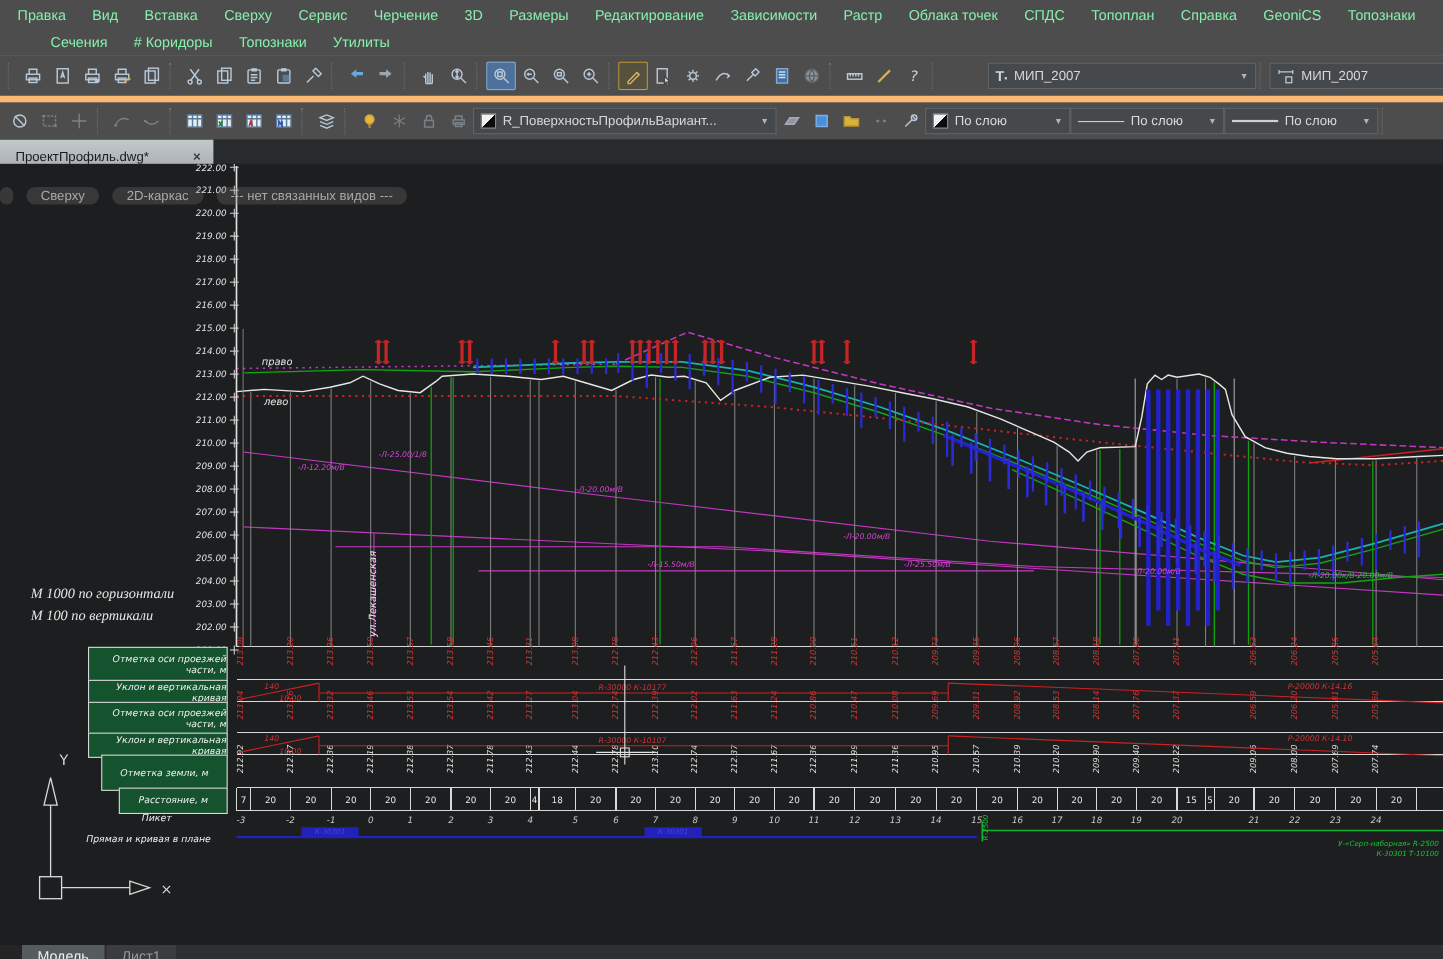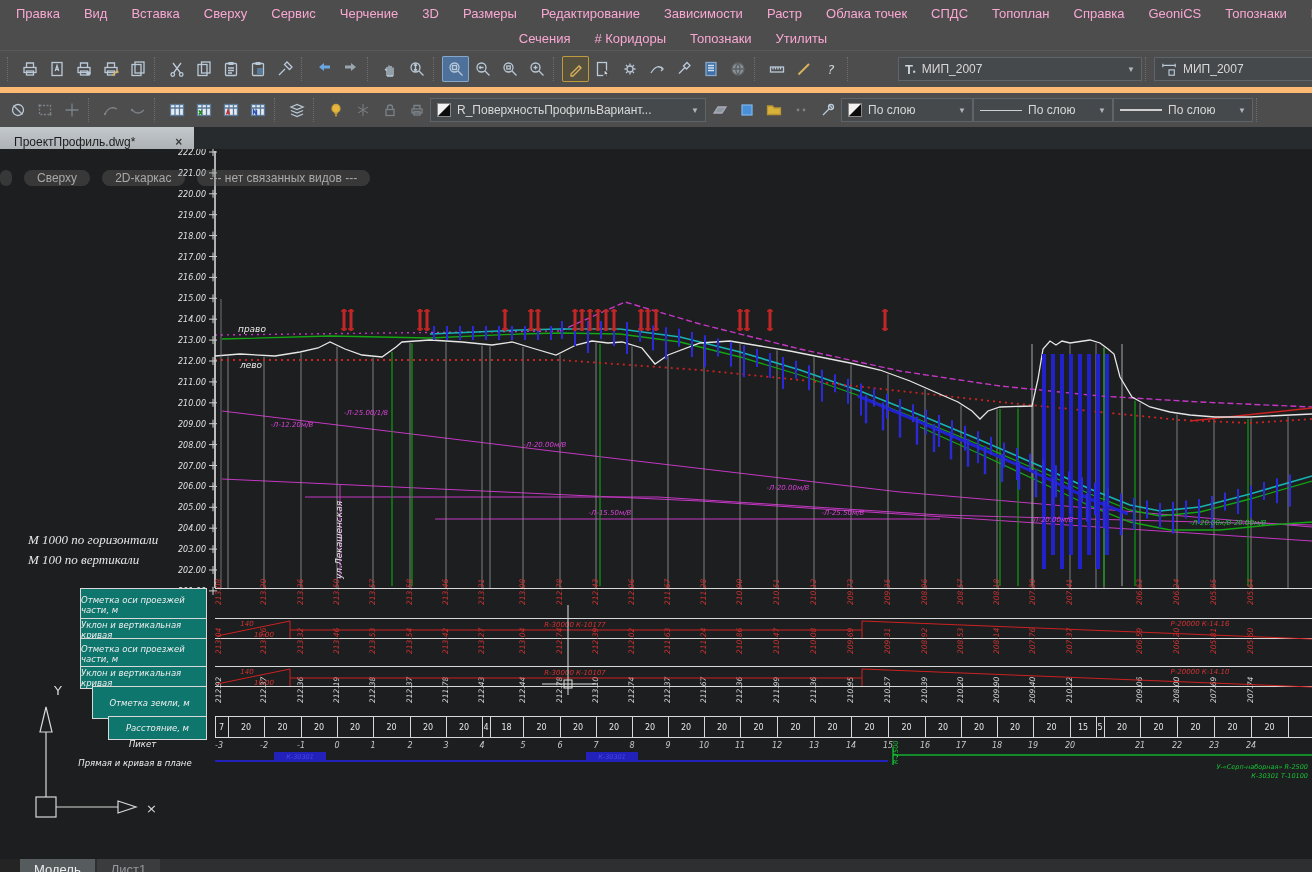--- a/index.html
+++ b/index.html
@@ -1,20 +1,20 @@
 <!DOCTYPE html>
 <html><head>
 <meta charset="utf-8">
 <style>
   html,body{margin:0;padding:0;width:1312px;height:872px;overflow:hidden;background:#1e1f20;
     font-family:"Liberation Sans",sans-serif;-webkit-font-smoothing:antialiased;}
-  .menubar{background:#4d4d4d;color:#f9a8d4;}
+  .menubar{background:#4d4d4d;color:#86efac;}
   .mrow{display:flex;align-items:center;height:26px;font-size:13px;}
   .mrow1{padding-left:4px;height:26px;}
-  .mrow2{padding-left:34px;height:24px;justify-content:center;}
+  .mrow2{padding-left:34px;height:24px;}
   .mitem{padding:0 12px;white-space:nowrap;cursor:default;}
   .toolbar{background:#4d4d4d;display:flex;align-items:center;padding-left:4px;}
   .tb1{height:36px;border-top:1px solid #585858;}
   .tb2{height:34px;border-top:6px solid #fdba74;}
   .tbtn{width:27px;height:26px;display:flex;align-items:center;justify-content:center;border-radius:2px;flex:none;}
   .tbtn.dim{opacity:.42;}
   .tbtn.act-blue{background:#4e719c;box-shadow:inset 0 0 0 1px #86a7c9;}
   .tbtn.act-tan{box-shadow:inset 0 0 0 1px #c09a3e;background:#56503e;}
   .sep{width:5px;height:24px;border-left:1px dotted #6e6e6e;margin:0 3px;flex:none;}
   .combo{height:22px;background:#45494c;border:1px solid #5e6468;color:#d8d8d8;font-size:12px;
@@ -30,22 +30,22 @@
   .doctab .x{color:#3c3c3c;font-size:12px;font-weight:bold;}
   .canvas{position:relative;width:1312px;height:710px;background:#1d1e1f;overflow:hidden;}
   .canvas svg{position:absolute;left:0;top:0;}
   .pills{position:absolute;top:5px;left:0;display:flex;gap:12px;z-index:5;}
   .pill{background:rgba(120,120,120,.30);border-radius:10px;color:#a9a9a9;font-size:12px;
      padding:1px 13px;white-space:nowrap;margin-top:16px;}
   .pill.sliver{width:8px;padding:1px 2px;}
   .scale-note{position:absolute;left:28px;top:381px;color:#e6e6e6;font-size:13px;font-style:italic;
      font-family:Liberation Serif, serif;line-height:1.55;z-index:4;}
   .bandbox{position:absolute;border:1px solid #d8d8d8;color:#ededed;display:flex;align-items:center;
-     justify-content:center;text-align:left;font-style:italic;font-size:8.5px;
-     font-family:"DejaVu Sans",sans-serif;z-index:4;background:#0f766e;}
+     justify-content:center;text-align:right;font-style:italic;font-size:8.5px;
+     font-family:"DejaVu Sans",sans-serif;z-index:4;background:#14532d;}
   .bandlabel{position:absolute;color:#ededed;font-style:italic;font-size:8.5px;text-align:center;
      font-family:"DejaVu Sans",sans-serif;z-index:4;}
   .statusbar{height:20px;background:#2e2f30;display:flex;align-items:stretch;font-size:13px;}
   .stub{width:20px;background:#242424;}
   .stab{padding:1px 14px 0;display:flex;align-items:center;}
   .stab.active{background:#565b5e;color:#efefef;}
   .stab.inactive{background:#3a3c3e;color:#94999d;margin-left:2px;}
   
   text{font-family:"DejaVu Sans",sans-serif;font-style:italic;}
   .ax{font-size:8px;fill:#e2e2e2;}

